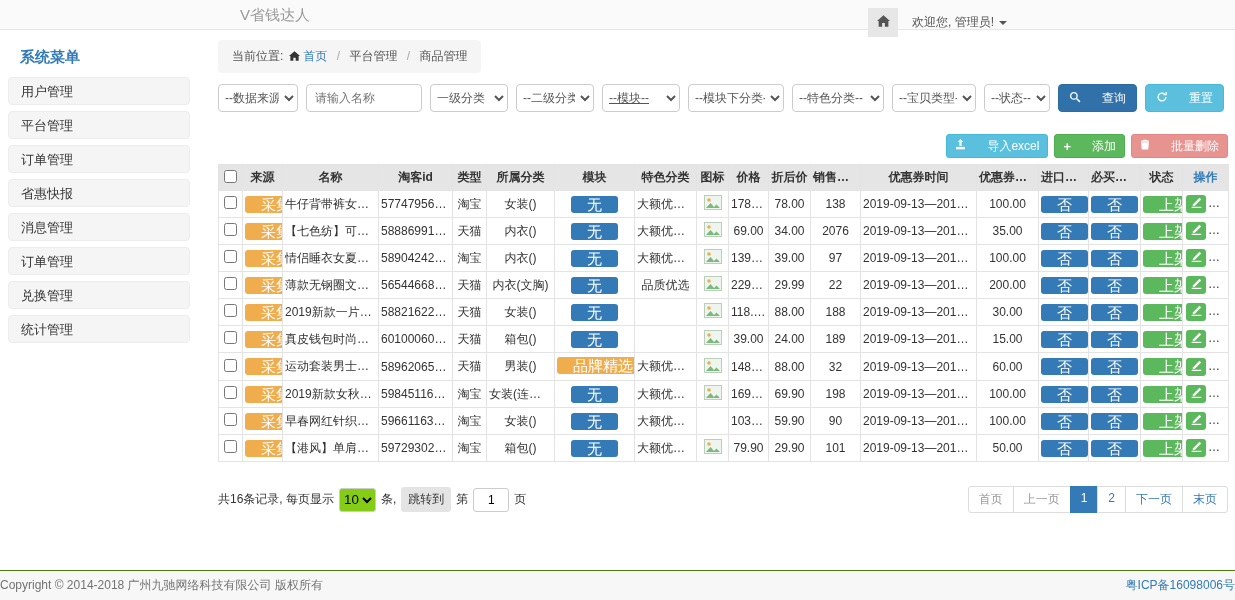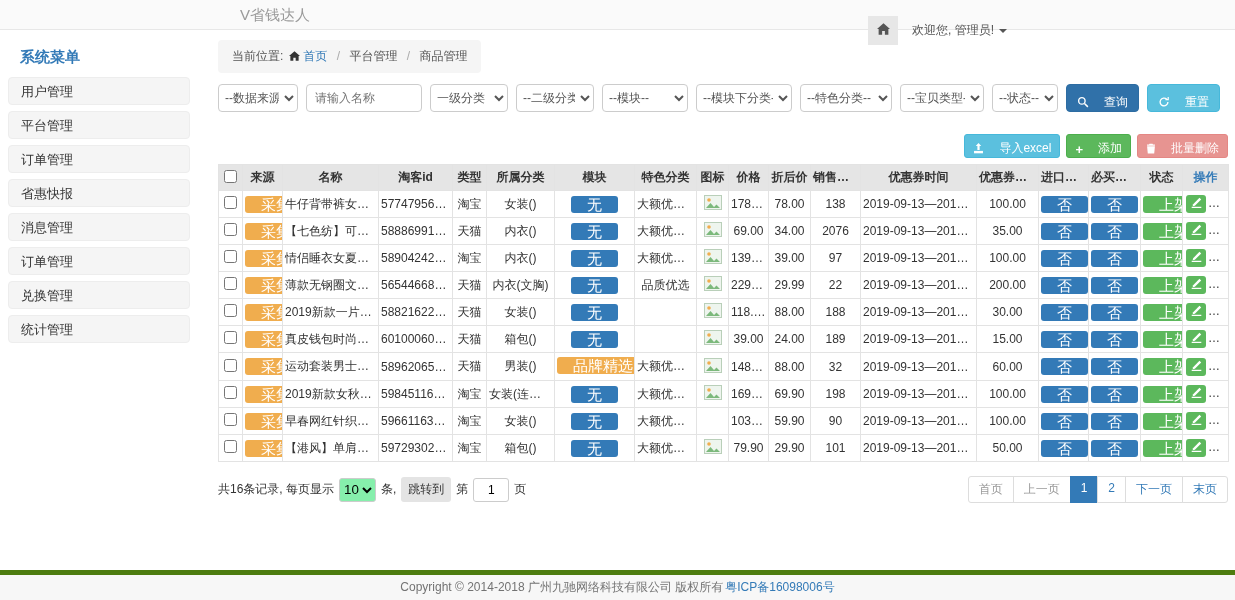--- a/index.html
+++ b/index.html
@@ -2,21 +2,21 @@
 <html><head>
 <meta charset="utf-8">
 <style>
   *{box-sizing:border-box;margin:0;padding:0}
   html,body{width:1235px;height:600px}
   body{position:relative;overflow:hidden;background:#fff;color:#333;
        font-family:"Liberation Sans","DejaVu Sans",sans-serif;font-size:12px}
   
   .topbar{position:absolute;top:0;left:0;right:0;height:30px;background:#fafafa;border-bottom:1px solid #e7e7e7;z-index:6}
   .brand{position:absolute;left:240px;top:0;line-height:29px;font-size:15px;color:#9a9a9a}
-  .top-right{position:absolute;left:868px;top:16px;height:29px;display:flex;align-items:center}
+  .top-right{position:absolute;left:868px;top:8px;height:29px;display:flex;align-items:center}
   .home-box{width:30px;height:29px;background:#e7e7e7;display:flex;align-items:center;justify-content:center;cursor:pointer}
   .welcome{margin-left:14px;color:#555;display:flex;align-items:center;cursor:pointer}
   .caret{display:inline-block;margin-left:5px;width:0;height:0;border-left:4px solid transparent;border-right:4px solid transparent;border-top:4px solid #555}
   
   .sidebar{position:absolute;left:8px;top:40px;width:182px;z-index:1}
   .sidebar-title{color:#337ab7;font-weight:bold;font-size:15px;padding:8px 12px 10px}
   .menu-group{height:28px;line-height:27px;background:#f5f5f5;border:1px solid #ededed;border-radius:4px;margin-bottom:6px;padding:0 12px;font-size:13px;color:#333;cursor:pointer}
   .submenu{border:1px solid #f1f1f1;border-radius:4px;margin-bottom:6px;padding:2px 3px}
   .submenu-item{height:24px;line-height:23px;padding:0 17px;color:#337ab7;font-size:12px;border-bottom:1px dashed #e9e9e9;cursor:pointer;white-space:nowrap;overflow:hidden}
   .submenu-item:last-child{border-bottom:none}
@@ -25,21 +25,21 @@
   .main{position:absolute;left:218px;top:40px;width:1010px}
   .breadcrumb{display:inline-block;background:#f5f5f5;border-radius:4px;padding:8px 14px;color:#555}
   .breadcrumb .bc-home{color:#337ab7;text-decoration:none;cursor:pointer}
   .breadcrumb .bc-sep{color:#aaa;margin:0 6px}
   .bc-home-icon{display:inline-block;vertical-align:-1px;margin:0 3px 0 6px}
   
   .filters{display:flex;align-items:center;gap:8px;margin-top:11px}
   .filter-select,.name-input{height:28px;border:1px solid #ccc;border-radius:4px;background:#fff;color:#555;font-size:12px}
   .filter-select{padding:0 2px}
   .name-input{width:116px;padding:0 8px}
-  .btn{display:inline-flex;align-items:flex-end;gap:15px;height:28px;padding:0 10px;border-radius:4px;border:1px solid transparent;color:#fff;font-size:12px;cursor:pointer;white-space:nowrap}
+  .btn{display:inline-flex;align-items:center;gap:21px;height:28px;padding:0 10px;border-radius:4px;border:1px solid transparent;color:#fff;font-size:12px;cursor:pointer;white-space:nowrap}
   .btn-primary{background:#3071a9;border-color:#2d6ca2}
   .btn-info{background:#5bc0de;border-color:#46b8da}
   
   .toolbar{display:flex;justify-content:flex-end;gap:6px;margin-top:22px}
   .btn-sm{height:24px;padding:0 8px;border-radius:3px;font-size:12px}
   .btn-success{background:#5cb85c;border-color:#4cae4c}
   .btn-danger-soft{background:#d9534f;border-color:#d43f3a;opacity:.62}
   .plus-ic{font-weight:bold;font-size:13px}
   
   table{width:100%;margin-top:6px;border-collapse:collapse;table-layout:fixed}
@@ -49,33 +49,33 @@
   .badge{display:inline-block;padding:2px 16px;border-radius:3px;font-size:15px;color:#fff;line-height:13px}
   .badge-orange{background:#f0ad4e}
   .badge-blue{background:#337ab7}
   .badge-green{background:#5cb85c}
   .module-text{margin-left:2px;color:#333}
   .thumb{display:inline-block;vertical-align:middle}
   .act-btn{display:inline-flex;width:20px;height:18px;align-items:center;justify-content:center;border-radius:3px;margin:0 1px;cursor:pointer;vertical-align:middle}
   .act-edit{background:#5cb85c}
   .act-del{background:#d9534f}
   
-  .pagerow{display:flex;justify-content:space-between;align-items:center;margin-top:14px;color:#333}
+  .pagerow{display:flex;justify-content:space-between;align-items:center;margin-top:24px;color:#333}
   .pageleft{display:flex;align-items:center;gap:5px}
-  .per-page{height:24px;border:1px solid #ccc;border-radius:3px;background:#86efac}
+  .per-page{height:24px;border:1px solid #ccc;border-radius:3px;background:#84cc16}
   .jump-btn{background:#e4e4e4;border:none;border-radius:3px;padding:4px 7px;color:#333;cursor:pointer;font-size:12px}
   .jump-input{width:36px;height:24px;border:1px solid #ccc;border-radius:3px;text-align:center;font-size:12px}
   .pager{display:flex}
   .pg{border:1px solid #ddd;background:#fff;padding:4px 10px;margin-left:-1px;color:#337ab7;cursor:pointer}
   .pg:first-child{border-radius:3px 0 0 3px;margin-left:0}
   .pg:last-child{border-radius:0 3px 3px 0}
   .pg.disabled{color:#999}
   .pg.active{background:#337ab7;border-color:#337ab7;color:#fff}
   
-  .footer{position:absolute;left:0;right:0;top:570px;bottom:0;background:#f7f7f7;border-top:5px solid #4d7c0f;display:flex;align-items:center;justify-content:center;color:#737373;z-index:5}
+  .footer{position:absolute;left:0;right:0;top:570px;bottom:0;background:#f7f7f7;border-top:1px solid #4d7c0f;display:flex;align-items:center;justify-content:space-between;color:#737373;z-index:5}
   .footer a{color:#337ab7;text-decoration:none;margin-left:2px;cursor:pointer}
 </style>
 </head>
 <body>
 
 <div class="topbar">
   <div class="brand">V省钱达人</div>
   <div class="top-right">
     <div class="home-box">
       <span>
@@ -116,21 +116,21 @@
     <span>平台管理</span>
     <span class="bc-sep">/</span>
     <span>商品管理</span>
   </div>
 
   <div class="filters" id="filter-bar">
     <select class="filter-select" style="width: 80px;"><option>--数据来源--</option></select>
       <input id="name-input" class="name-input" placeholder="请输入名称" style="">
     <select class="filter-select" style="width: 78px;"><option>一级分类</option></select>
       <select class="filter-select" style="width: 78px;"><option>--二级分类--</option></select>
-      <select class="filter-select" style="width: 86px;"><option>--模块--</option></select>
+      <select class="filter-select" style="width: 78px; text-decoration: underline;"><option>--模块--</option></select>
       <select class="filter-select" style="width: 96px;"><option>--模块下分类--</option></select>
       <select class="filter-select" style="width: 92px;"><option>--特色分类--</option></select>
       <select class="filter-select" style="width: 84px;"><option>--宝贝类型--</option></select>
       <select class="filter-select" style="width: 66px; text-align: center;"><option>--状态--</option></select>
       <button id="search-btn" class="btn btn-primary">
       <span><svg width="12" height="12" viewBox="0 0 16 16">
             <circle cx="6.5" cy="6.5" r="4.3" fill="none" stroke="#fff" stroke-width="1.8"></circle>
             <path d="M10 10L14.5 14.5" stroke="#fff" stroke-width="2"></path>
           </svg></span>
       <span>查询</span>

